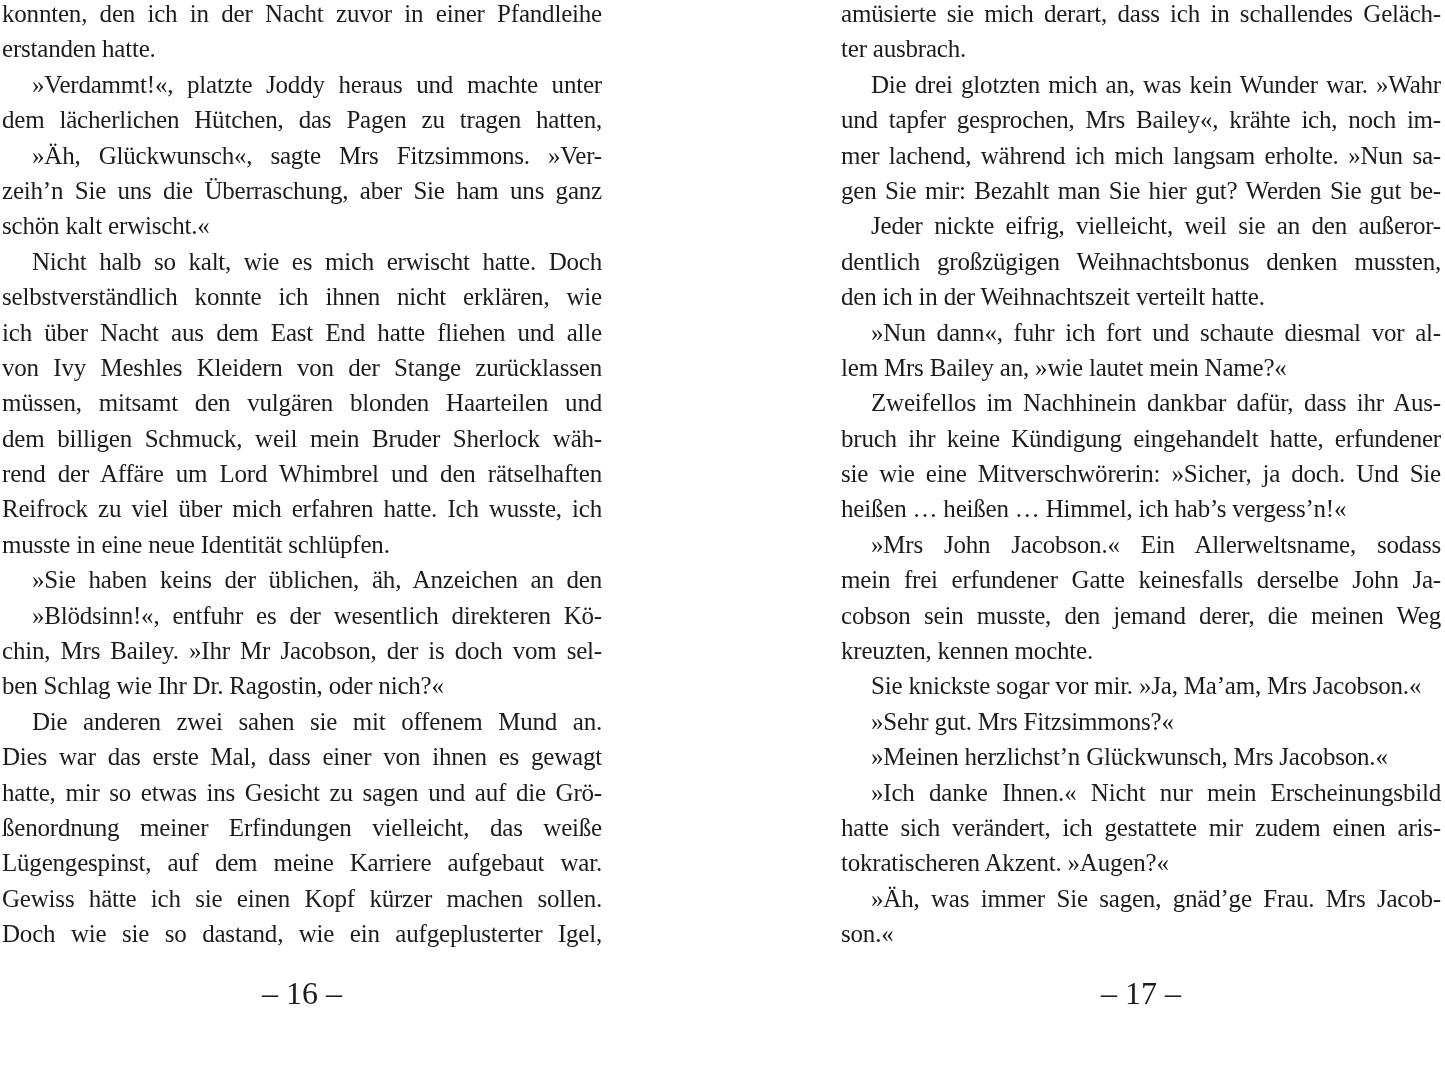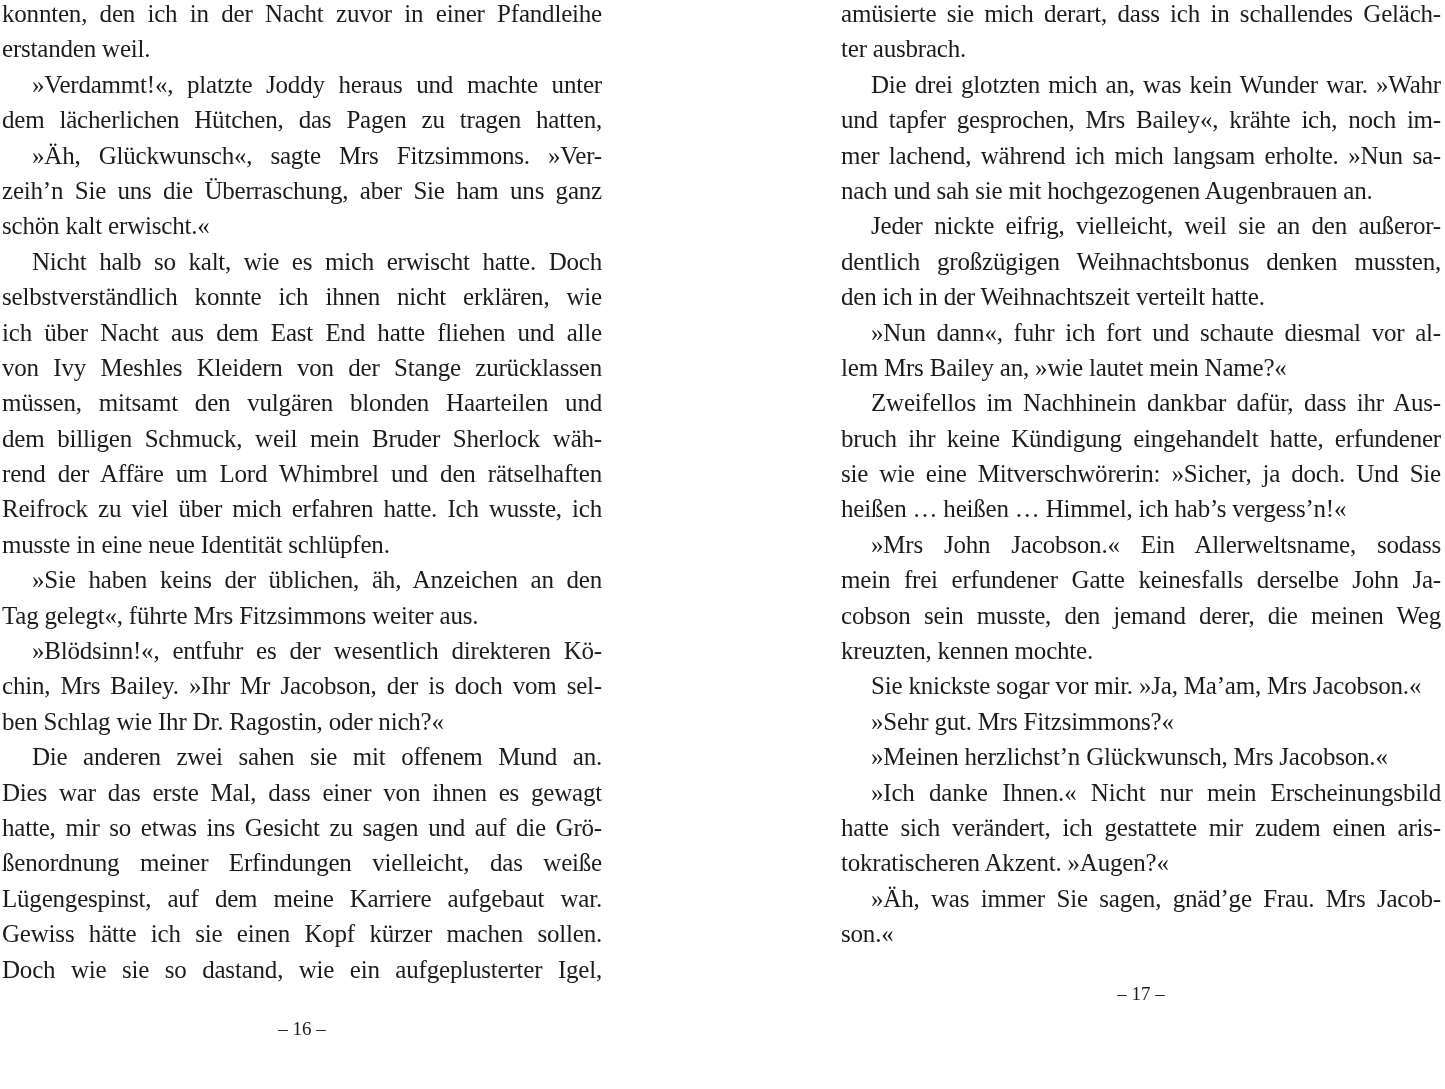--- a/index.html
+++ b/index.html
@@ -33,72 +33,71 @@
     color: #1c1c1c;
     letter-spacing: -0.2px;
     text-align: justify;
     text-align-last: justify;
     text-justify: inter-word;
   }
   .line.indent { text-indent: 30px; }
   .line.para-end { text-align-last: left; }
   .page-number {
     font-family: "Liberation Serif", "DejaVu Serif", serif;
-    font-size: 19px;
+    font-size: 32px;
     line-height: 35px;
     color: #1c1c1c;
     text-align: center;
     margin-top: 24px;
   }
 </style>
 </head>
 <body>
 
 <div class="spread">
   <div class="page page--left">
     <div class="text-column">
         <div class="line">konnten, den ich in der Nacht zuvor in einer Pfandleihe</div>
-        <div class="line para-end">erstanden weil.</div>
+        <div class="line para-end">erstanden hatte.</div>
         <div class="line indent">»Verdammt!«, platzte Joddy heraus und machte unter</div>
         <div class="line">dem lächerlichen Hütchen, das Pagen zu tragen hatten,</div>
         <div class="line indent">»Äh, Glückwunsch«, sagte Mrs Fitzsimmons. »Ver-</div>
         <div class="line">zeih’n Sie uns die Überraschung, aber Sie ham uns ganz</div>
         <div class="line para-end">schön kalt erwischt.«</div>
         <div class="line indent">Nicht halb so kalt, wie es mich erwischt hatte. Doch</div>
         <div class="line">selbstverständlich konnte ich ihnen nicht erklären, wie</div>
         <div class="line">ich über Nacht aus dem East End hatte fliehen und alle</div>
         <div class="line">von Ivy Meshles Kleidern von der Stange zurücklassen</div>
         <div class="line">müssen, mitsamt den vulgären blonden Haarteilen und</div>
         <div class="line">dem billigen Schmuck, weil mein Bruder Sherlock wäh-</div>
         <div class="line">rend der Affäre um Lord Whimbrel und den rätselhaften</div>
         <div class="line">Reifrock zu viel über mich erfahren hatte. Ich wusste, ich</div>
         <div class="line para-end">musste in eine neue Identität schlüpfen.</div>
         <div class="line indent">»Sie haben keins der üblichen, äh, Anzeichen an den</div>
-        <div class="line para-end">Tag gelegt«, führte Mrs Fitzsimmons weiter aus.</div>
         <div class="line indent">»Blödsinn!«, entfuhr es der wesentlich direkteren Kö-</div>
         <div class="line">chin, Mrs Bailey. »Ihr Mr Jacobson, der is doch vom sel-</div>
         <div class="line para-end">ben Schlag wie Ihr Dr. Ragostin, oder nich?«</div>
         <div class="line indent">Die anderen zwei sahen sie mit offenem Mund an.</div>
         <div class="line">Dies war das erste Mal, dass einer von ihnen es gewagt</div>
         <div class="line">hatte, mir so etwas ins Gesicht zu sagen und auf die Grö-</div>
         <div class="line">ßenordnung meiner Erfindungen vielleicht, das weiße</div>
         <div class="line">Lügengespinst, auf dem meine Karriere aufgebaut war.</div>
         <div class="line">Gewiss hätte ich sie einen Kopf kürzer machen sollen.</div>
         <div class="line">Doch wie sie so dastand, wie ein aufgeplusterter Igel,</div>
       </div>
     <div class="page-number">– 16 –</div>
   </div>
   <div class="page page--right">
     <div class="text-column">
         <div class="line">amüsierte sie mich derart, dass ich in schallendes Geläch-</div>
         <div class="line para-end">ter ausbrach.</div>
         <div class="line indent">Die drei glotzten mich an, was kein Wunder war. »Wahr</div>
         <div class="line">und tapfer gesprochen, Mrs Bailey«, krähte ich, noch im-</div>
         <div class="line">mer lachend, während ich mich langsam erholte. »Nun sa-</div>
-        <div class="line para-end">nach und sah sie mit hochgezogenen Augenbrauen an.</div>
+        <div class="line">gen Sie mir: Bezahlt man Sie hier gut? Werden Sie gut be-</div>
         <div class="line indent">Jeder nickte eifrig, vielleicht, weil sie an den außeror-</div>
         <div class="line">dentlich großzügigen Weihnachtsbonus denken mussten,</div>
         <div class="line para-end">den ich in der Weihnachtszeit verteilt hatte.</div>
         <div class="line indent">»Nun dann«, fuhr ich fort und schaute diesmal vor al-</div>
         <div class="line para-end">lem Mrs Bailey an, »wie lautet mein Name?«</div>
         <div class="line indent">Zweifellos im Nachhinein dankbar dafür, dass ihr Aus-</div>
         <div class="line">bruch ihr keine Kündigung eingehandelt hatte, erfundener</div>
         <div class="line">sie wie eine Mitverschwörerin: »Sicher, ja doch. Und Sie</div>
         <div class="line para-end">heißen … heißen … Himmel, ich hab’s vergess’n!«</div>
         <div class="line indent">»Mrs John Jacobson.« Ein Allerweltsname, sodass</div>

